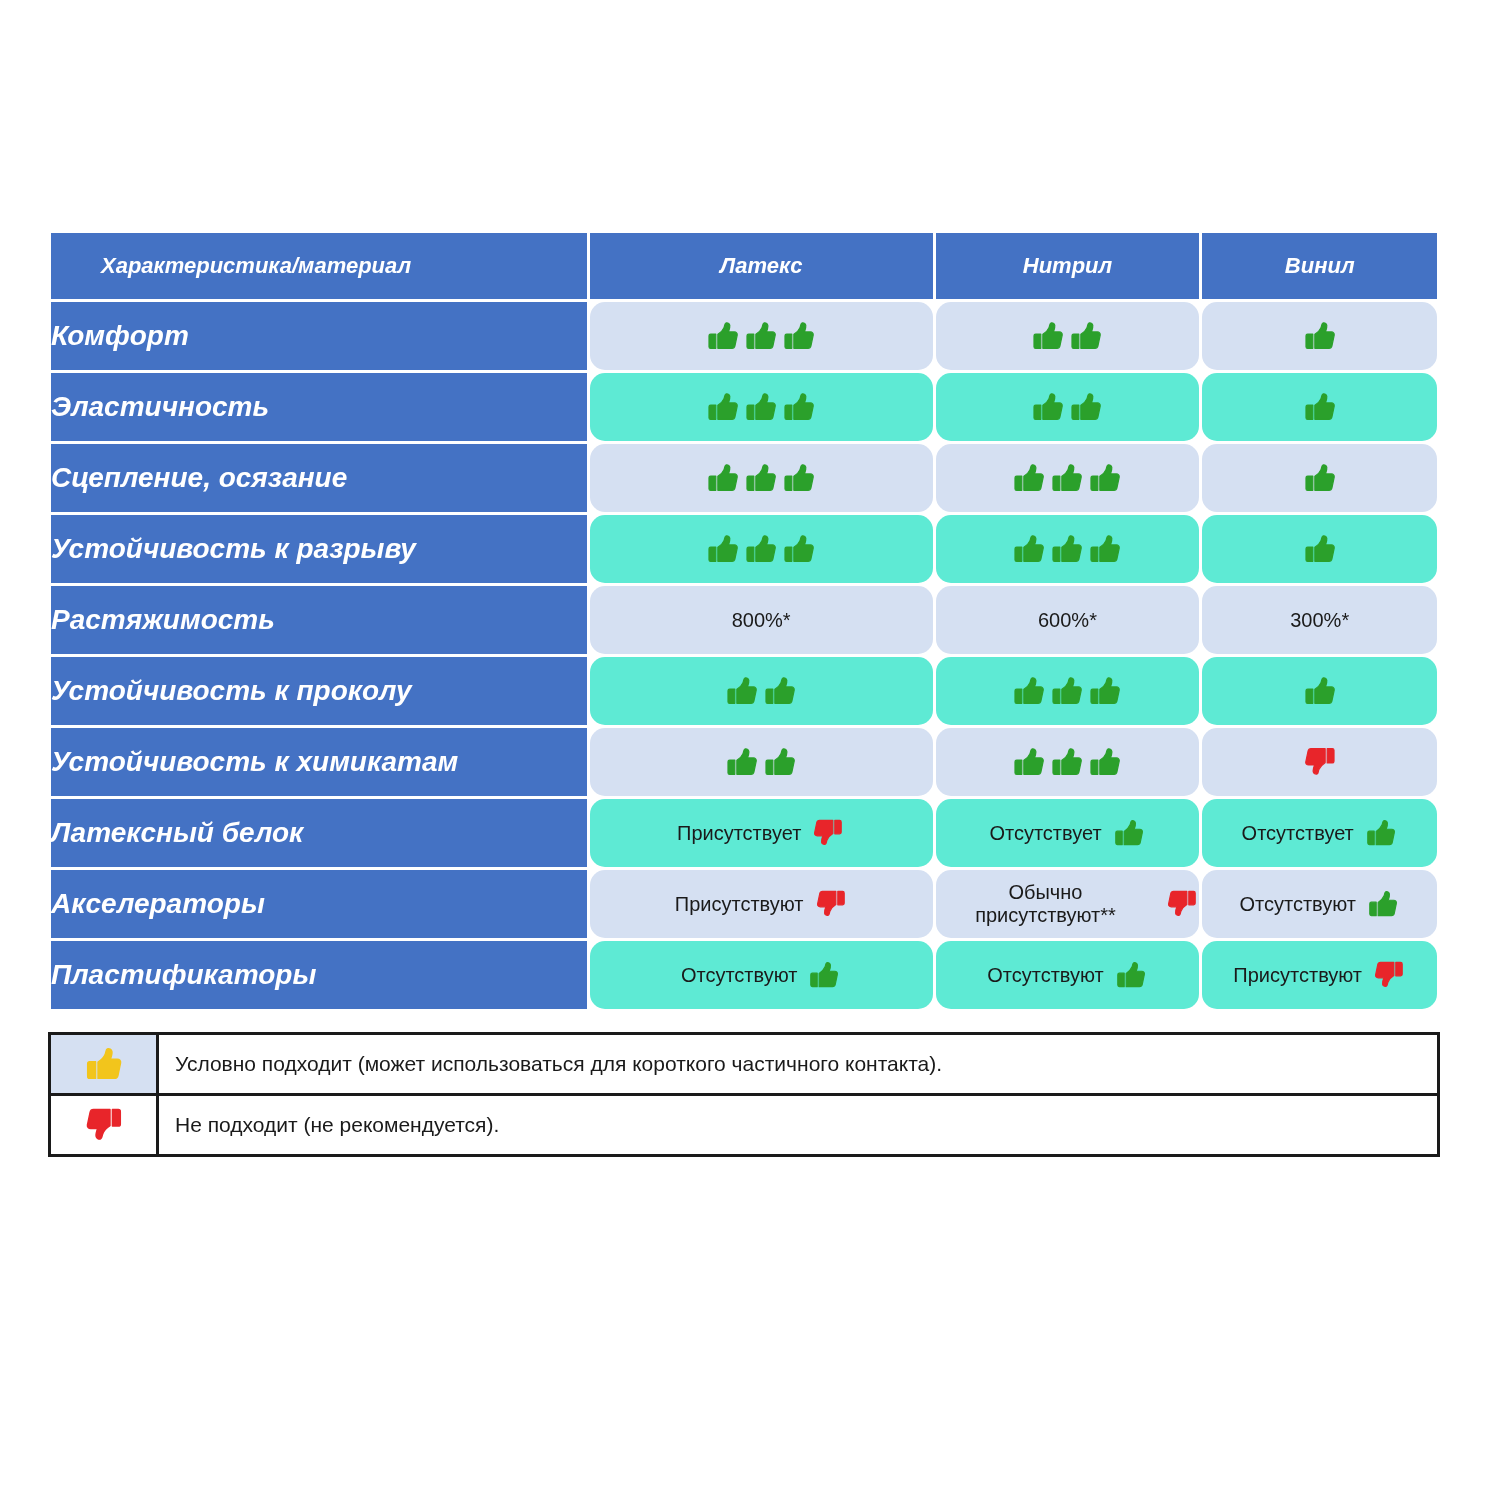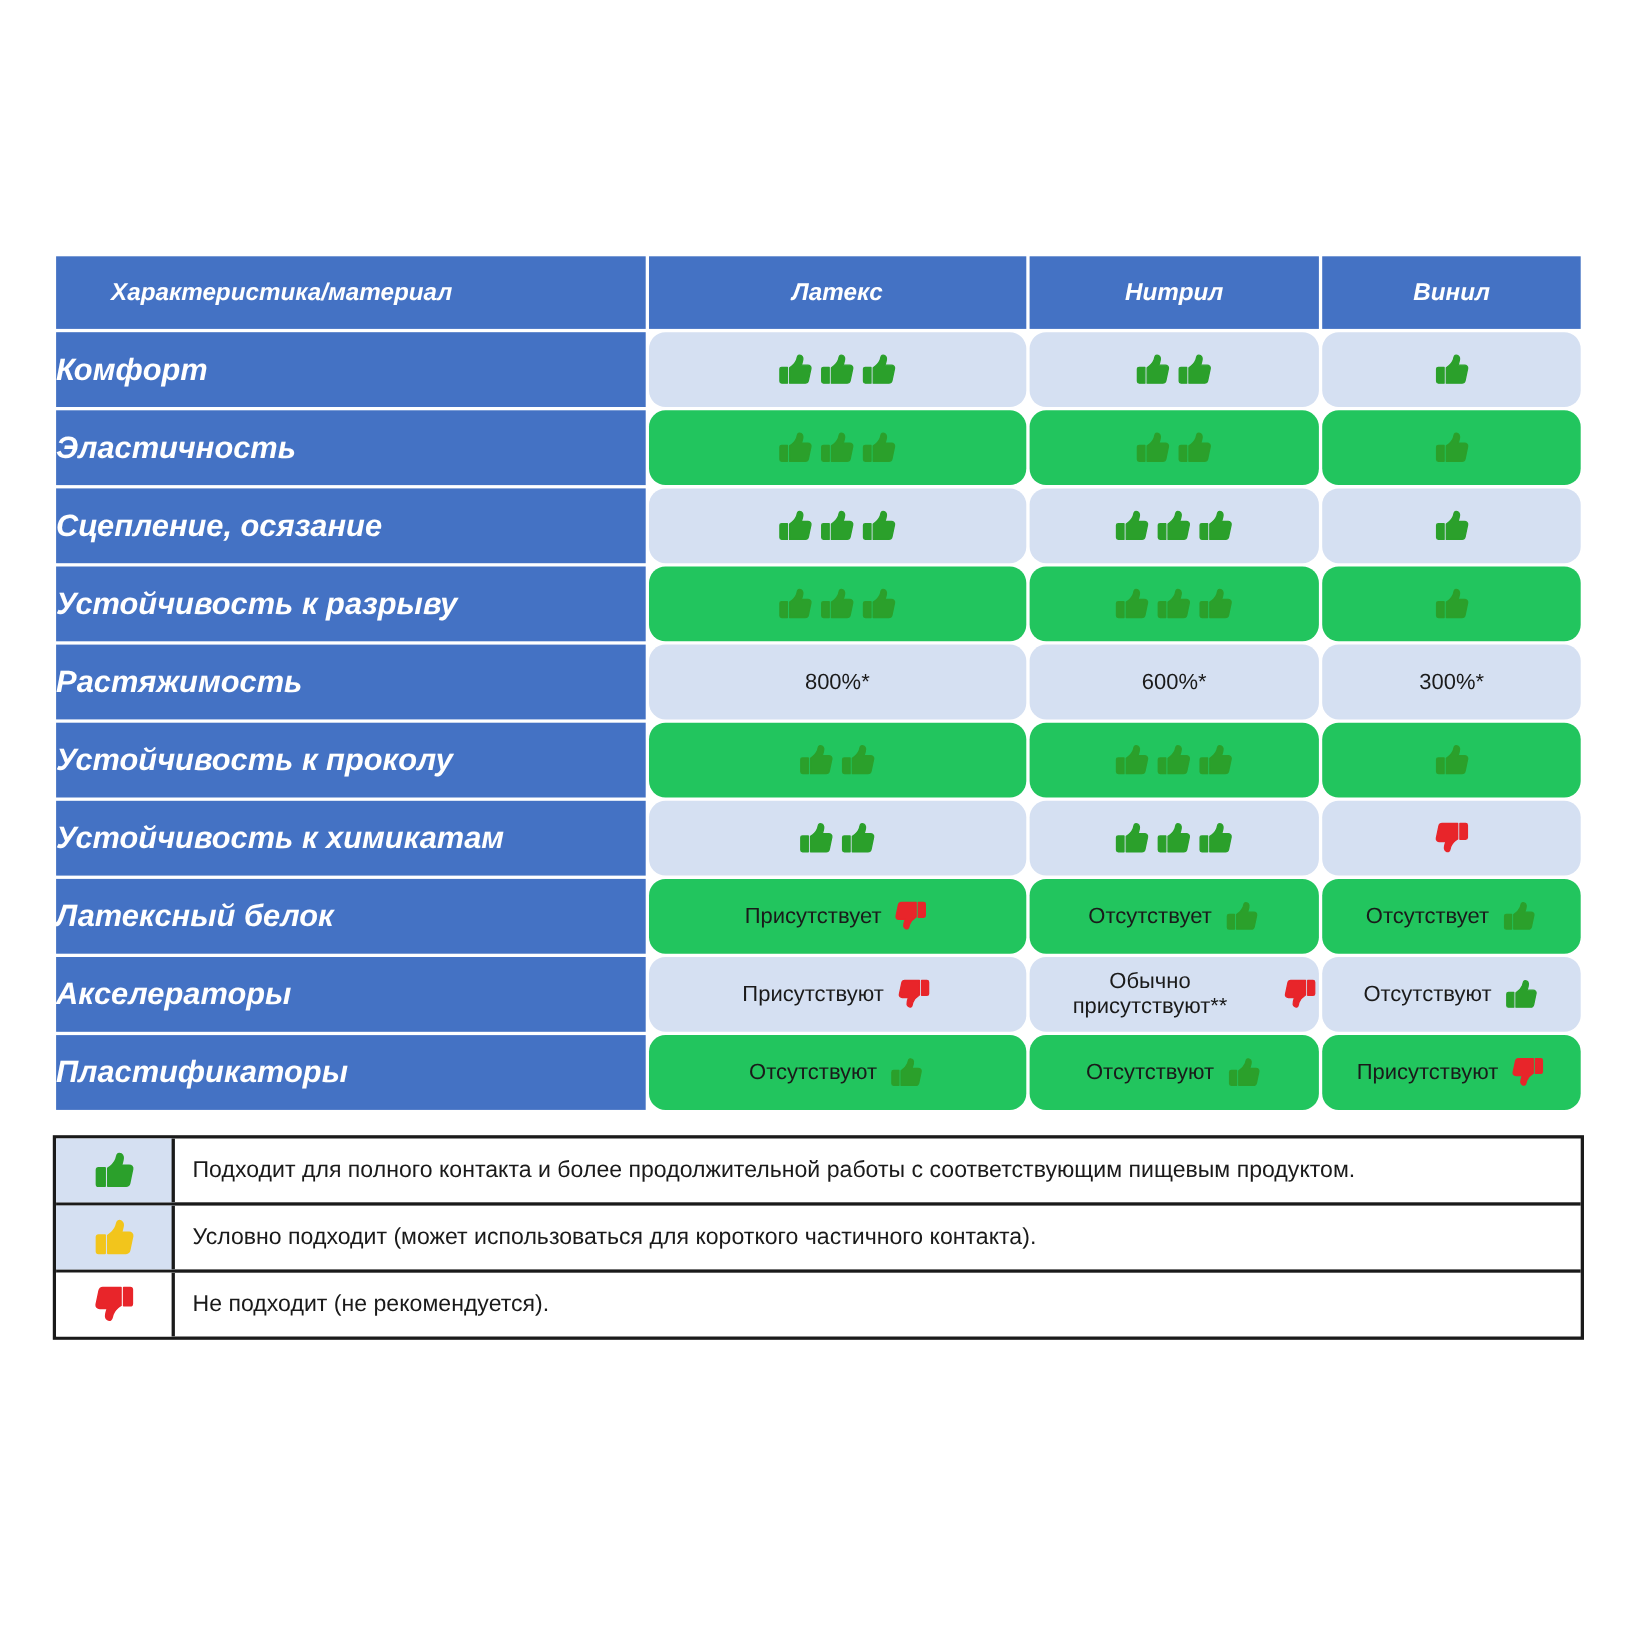--- a/index.html
+++ b/index.html
@@ -63,21 +63,21 @@
   .val-cell {
     background: #D5E0F2;
     text-align: center;
     vertical-align: middle;
     height: 68px;
     font-size: 20px;
     color: #1a1a1a;
     border-radius: 15px;
   }
   .val-cell.alt {
-    background: #22c55e;
+    background: #5eead4;
   }
   .thumbs {
     display: flex;
     justify-content: center;
     align-items: center;
     gap: 2px;
   }
   .txtline {
     display: flex;
     justify-content: center;
@@ -619,32 +619,20 @@
                   </svg>
                 </span>
               </div>
             </td>
           </tr>
         </tbody>
     </table>
   </div>
 
   <div class="legend">
-    <div class="legend-row">
-      <div class="legend-icon">
-          <span class="ic">
-            <svg class="tu" width="42" height="42" viewBox="0 0 35 31">
-              <g>
-                <path d="M10.5 27.5 H5.5 A1.6 1.6 0 0 1 3.9 25.9 V15.2 A1.6 1.6 0 0 1 5.5 13.6 H10.5 Z M12.5 13.9 C14.6 12.6 17.6 9.6 18.6 7.1 C19.3 5.3 19.1 3.4 20.3 2.9 C21.9 2.3 23.8 3.3 24.1 5.2 C24.4 7.1 23.5 9.7 22.8 11.6 H28.6 C30.4 11.6 31.6 12.9 31.3 14.6 L29.1 25.1 C28.8 26.5 27.8 27.5 26.3 27.5 H12.5 Z" fill="#2BA02B" stroke="#2BA02B" stroke-width="1.2" stroke-linejoin="round"></path>
-              </g>
-            </svg>
-          </span>
-        </div>
-      <div class="legend-text">Подходит для полного контакта и более продолжительной работы с соответствующим пищевым продуктом.</div>
-    </div>
     <div class="legend-row">
       <div class="legend-icon">
           <span class="ic">
             <svg class="tu" width="42" height="42" viewBox="0 0 35 31">
               <g>
                 <path d="M10.5 27.5 H5.5 A1.6 1.6 0 0 1 3.9 25.9 V15.2 A1.6 1.6 0 0 1 5.5 13.6 H10.5 Z M12.5 13.9 C14.6 12.6 17.6 9.6 18.6 7.1 C19.3 5.3 19.1 3.4 20.3 2.9 C21.9 2.3 23.8 3.3 24.1 5.2 C24.4 7.1 23.5 9.7 22.8 11.6 H28.6 C30.4 11.6 31.6 12.9 31.3 14.6 L29.1 25.1 C28.8 26.5 27.8 27.5 26.3 27.5 H12.5 Z" fill="#F2C51C" stroke="#F2C51C" stroke-width="1.2" stroke-linejoin="round"></path>
               </g>
             </svg>
           </span>
         </div>

